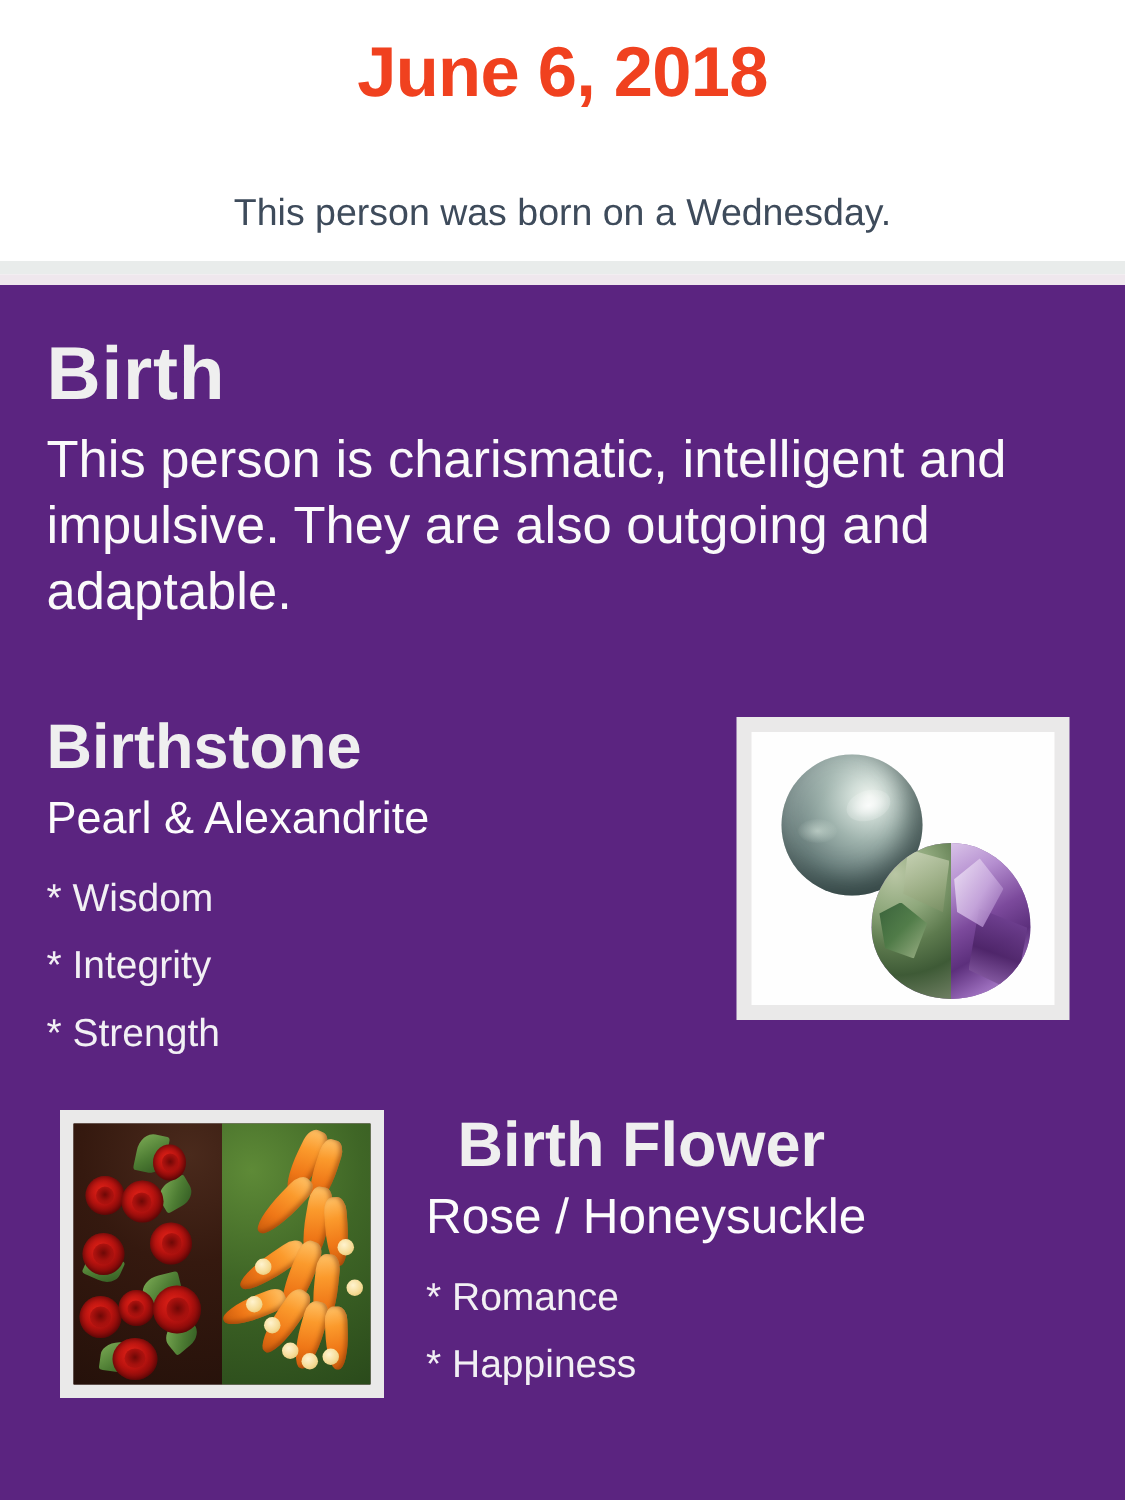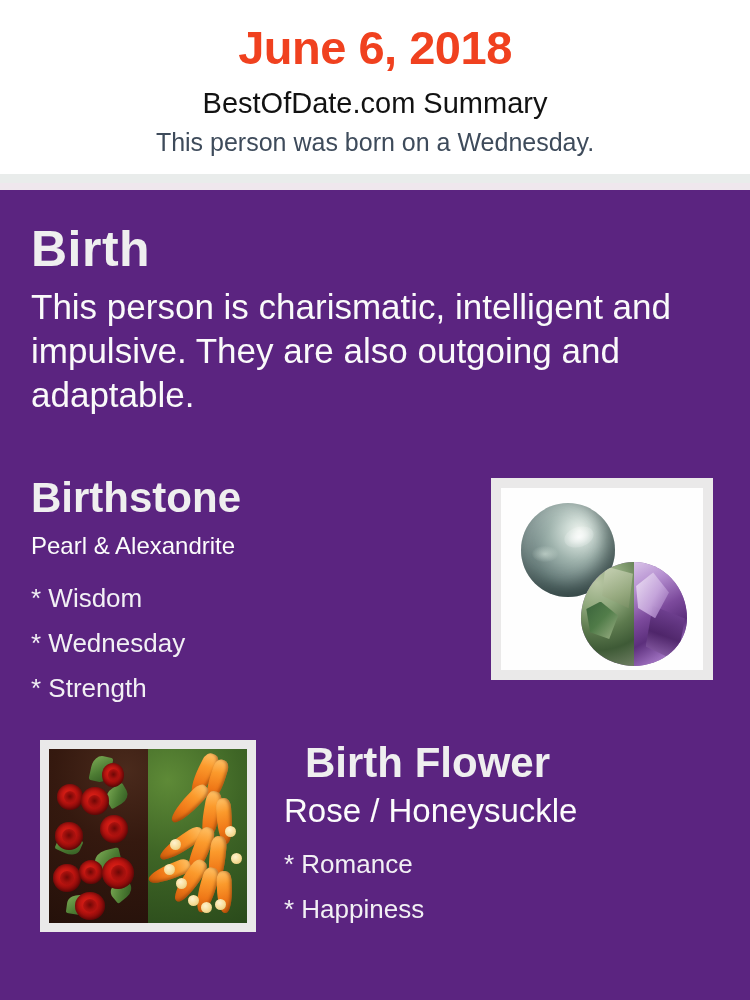--- a/index.html
+++ b/index.html
@@ -105,21 +105,21 @@
     position: absolute;
     left: 31px; top: 283px;
     font-size: 42px;
     font-weight: bold;
     color: #EFEFEF;
     line-height: 50px;
   }
   .stone-sub {
     position: absolute;
     left: 31px; top: 335px;
-    font-size: 24px;
+    font-size: 30px;
     font-weight: normal;
     color: #FCFCFC;
     line-height: 42px;
   }
   .stone-traits {
     position: absolute;
     left: 31px; top: 386px;
     width: 420px;
   }
   .stone-traits .trait {
@@ -327,37 +327,36 @@
     background: radial-gradient(circle at 40% 35%, #fff3cf 0%, #f6dc97 55%, #ddbb66 100%);
   }
 </style>
 </head>
 <body>
 
 <div class="page">
 
   <div class="header">
     <div class="header-date">June 6, 2018</div>
-    <div class="header-subtitle">BestOfDate.com Summary</div>
     <div class="header-note">This person was born on a Wednesday.</div>
   </div>
 
   <div class="divider-light"></div>
   <div class="divider-pink"></div>
 
   <div class="body-purple">
 
     <div class="sign-name">Birth</div>
     <div class="sign-desc">This person is charismatic, intelligent and impulsive. They are also outgoing and adaptable.</div>
 
     <div class="stone-title">Birthstone</div>
     <div class="stone-sub">Pearl &amp; Alexandrite</div>
     <div class="stone-traits">
       <div class="trait">* Wisdom</div>
-      <div class="trait">* Wednesday</div>
+      <div class="trait">* Integrity</div>
       <div class="trait">* Strength</div>
     </div>
 
     <div class="frame stone-frame">
       <div class="frame-inner stone-inner">
         <div class="pearl"></div>
         <div class="gem">
           <div class="gem-left"></div>
           <div class="gem-right"></div>
         </div>

